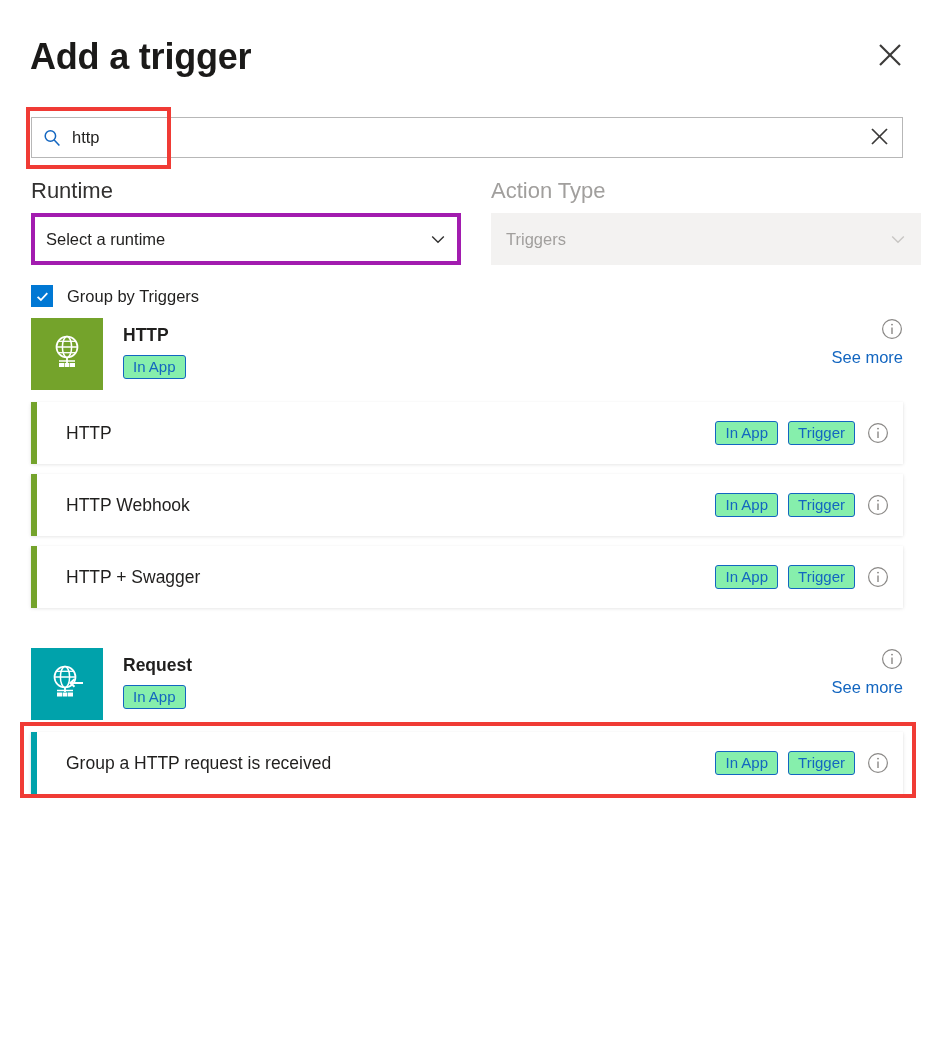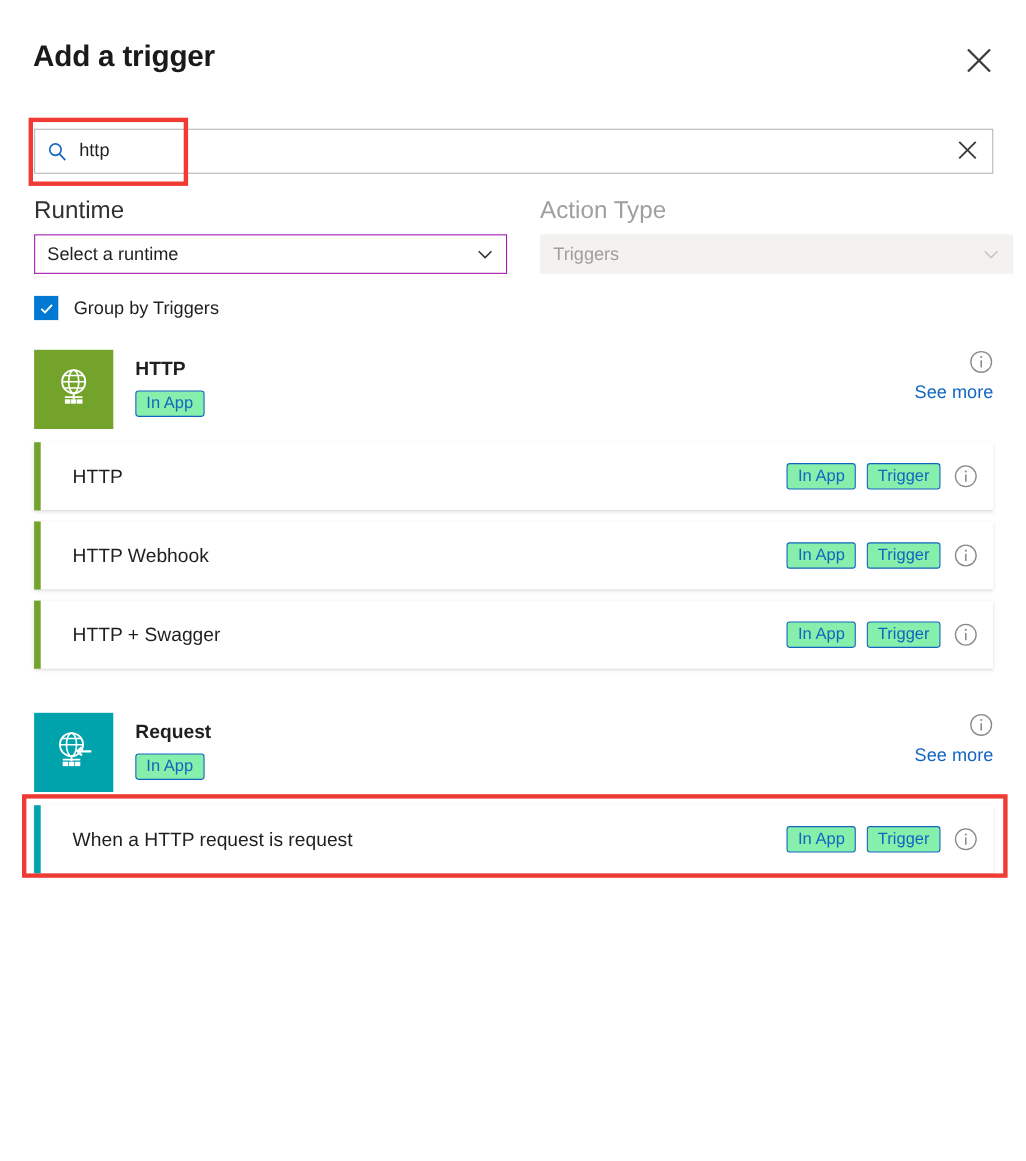--- a/index.html
+++ b/index.html
@@ -12,21 +12,21 @@
     overflow: hidden;
   }
   .panel { position: relative; width: 933px; height: 1055px; background: #fff; }
 
   
   .header {
     position: absolute; left: 0; top: 0; width: 933px; height: 100px;
   }
   .page-title {
     position: absolute; left: 30px; top: 36px;
-    font-size: 27px; font-weight: 700; letter-spacing: -0.2px;
+    font-size: 36px; font-weight: 700; letter-spacing: -0.2px;
     color: #1b1a19;
   }
   .close-btn {
     position: absolute; right: 26px; top: 38px;
     width: 34px; height: 34px;
     display: flex; align-items: center; justify-content: center;
     cursor: pointer; background: transparent; border: none;
   }
   .close-btn svg { display: block; }
 
@@ -67,22 +67,22 @@
 
   
   .filters { position: absolute; left: 31px; top: 178px; width: 872px; }
   .filter-grid { display: flex; gap: 30px; }
   .filter-col { width: 430px; }
   .filter-label {
     font-size: 22px; color: #323130; margin-bottom: 9px; display: block;
   }
   .filter-label.disabled { color: #a19f9d; }
   .dropdown {
-    position: relative; height: 36px; width: 430px;
-    border: 1px solid #a21caf; background: #fff;
+    position: relative; height: 52px; width: 430px;
+    border: 4px solid #a21caf; background: #fff;
     display: flex; align-items: center; cursor: pointer;
   }
   .dropdown.disabled {
     border-color: transparent; background: #f3f2f1; cursor: default;
   }
   .dropdown-text {
     font-size: 16.5px; color: #201f1e; padding-left: 11px;
     white-space: nowrap; overflow: hidden;
   }
   .dropdown.disabled .dropdown-text { color: #a19f9d; }
@@ -350,21 +350,21 @@
               <circle cx="11" cy="6.6" r="0.95" fill="#8a8886"></circle>
               <line x1="11" y1="9.4" x2="11" y2="16" stroke="#8a8886" stroke-width="1.4"></line>
             </svg>
           </span>
           <a class="see-more">See more</a>
         </div>
       </div>
 
       <div class="op-row">
         <span class="op-accent" style="background:#00a2ab"></span>
-        <span class="op-name">When a HTTP request is request</span>
+        <span class="op-name">Group a HTTP request is received</span>
         <span class="op-right">
           <span class="badge">In App</span>
           <span class="badge">Trigger</span>
           <span class="info-icon">
             <svg width="22" height="22" viewBox="0 0 22 22">
               <circle cx="11" cy="11" r="9.4" fill="none" stroke="#8a8886" stroke-width="1.2"></circle>
               <circle cx="11" cy="6.6" r="0.95" fill="#8a8886"></circle>
               <line x1="11" y1="9.4" x2="11" y2="16" stroke="#8a8886" stroke-width="1.4"></line>
             </svg>
           </span>

